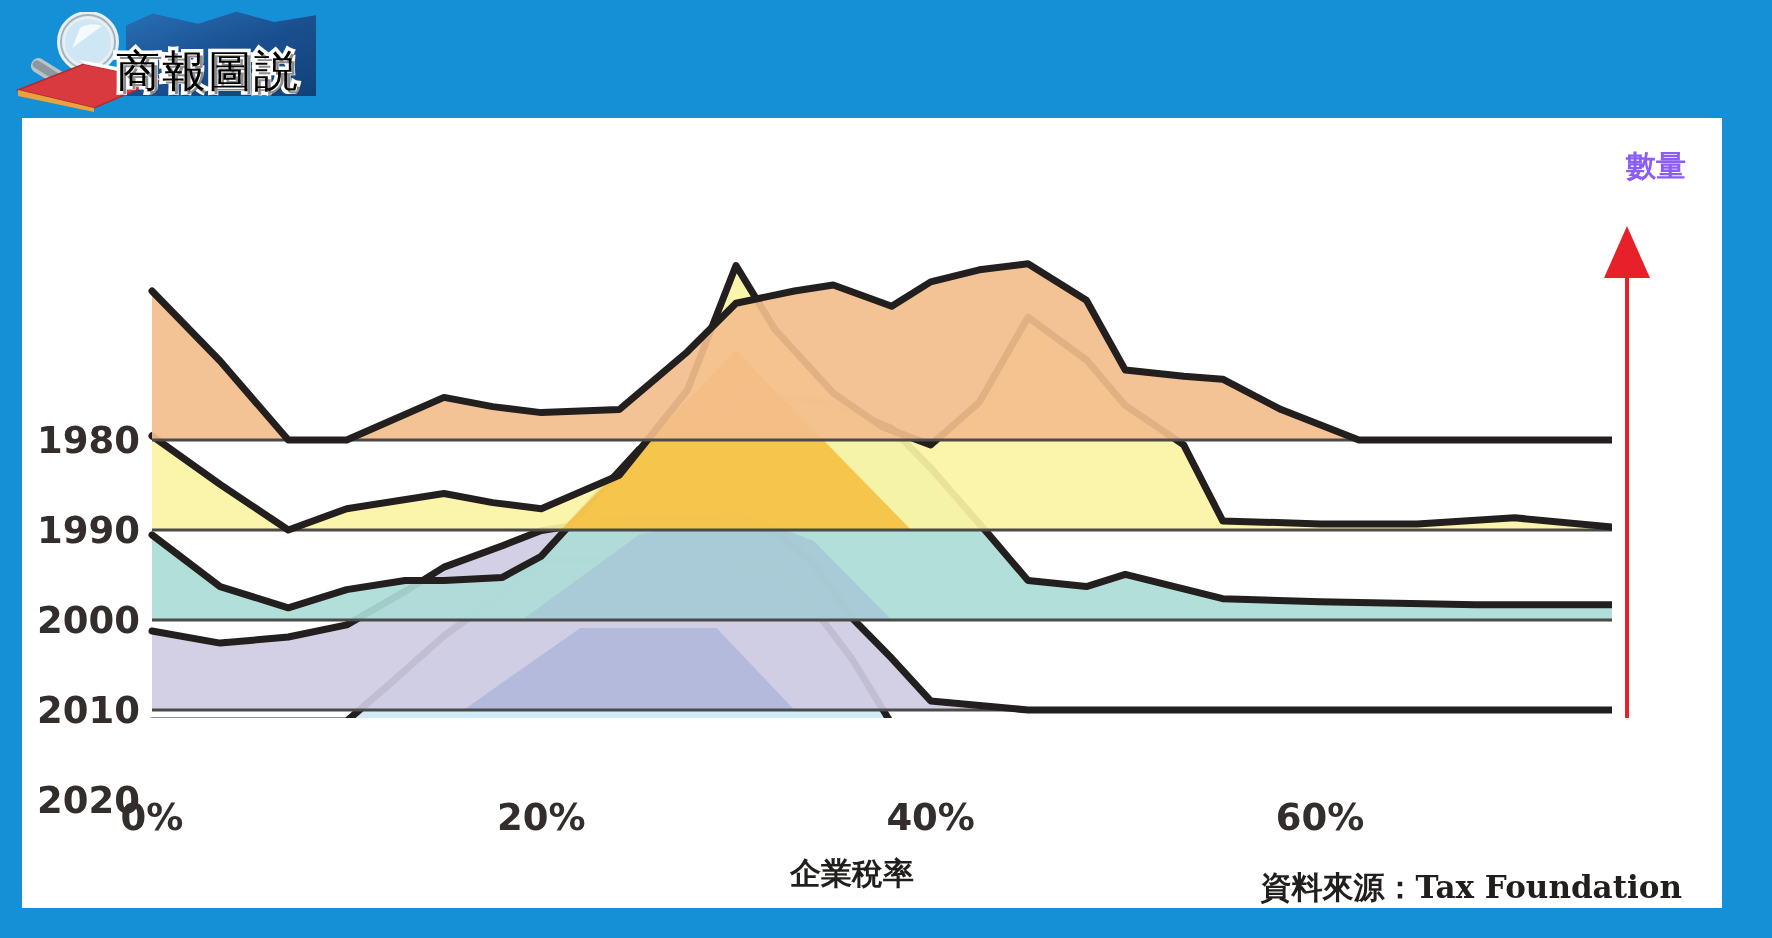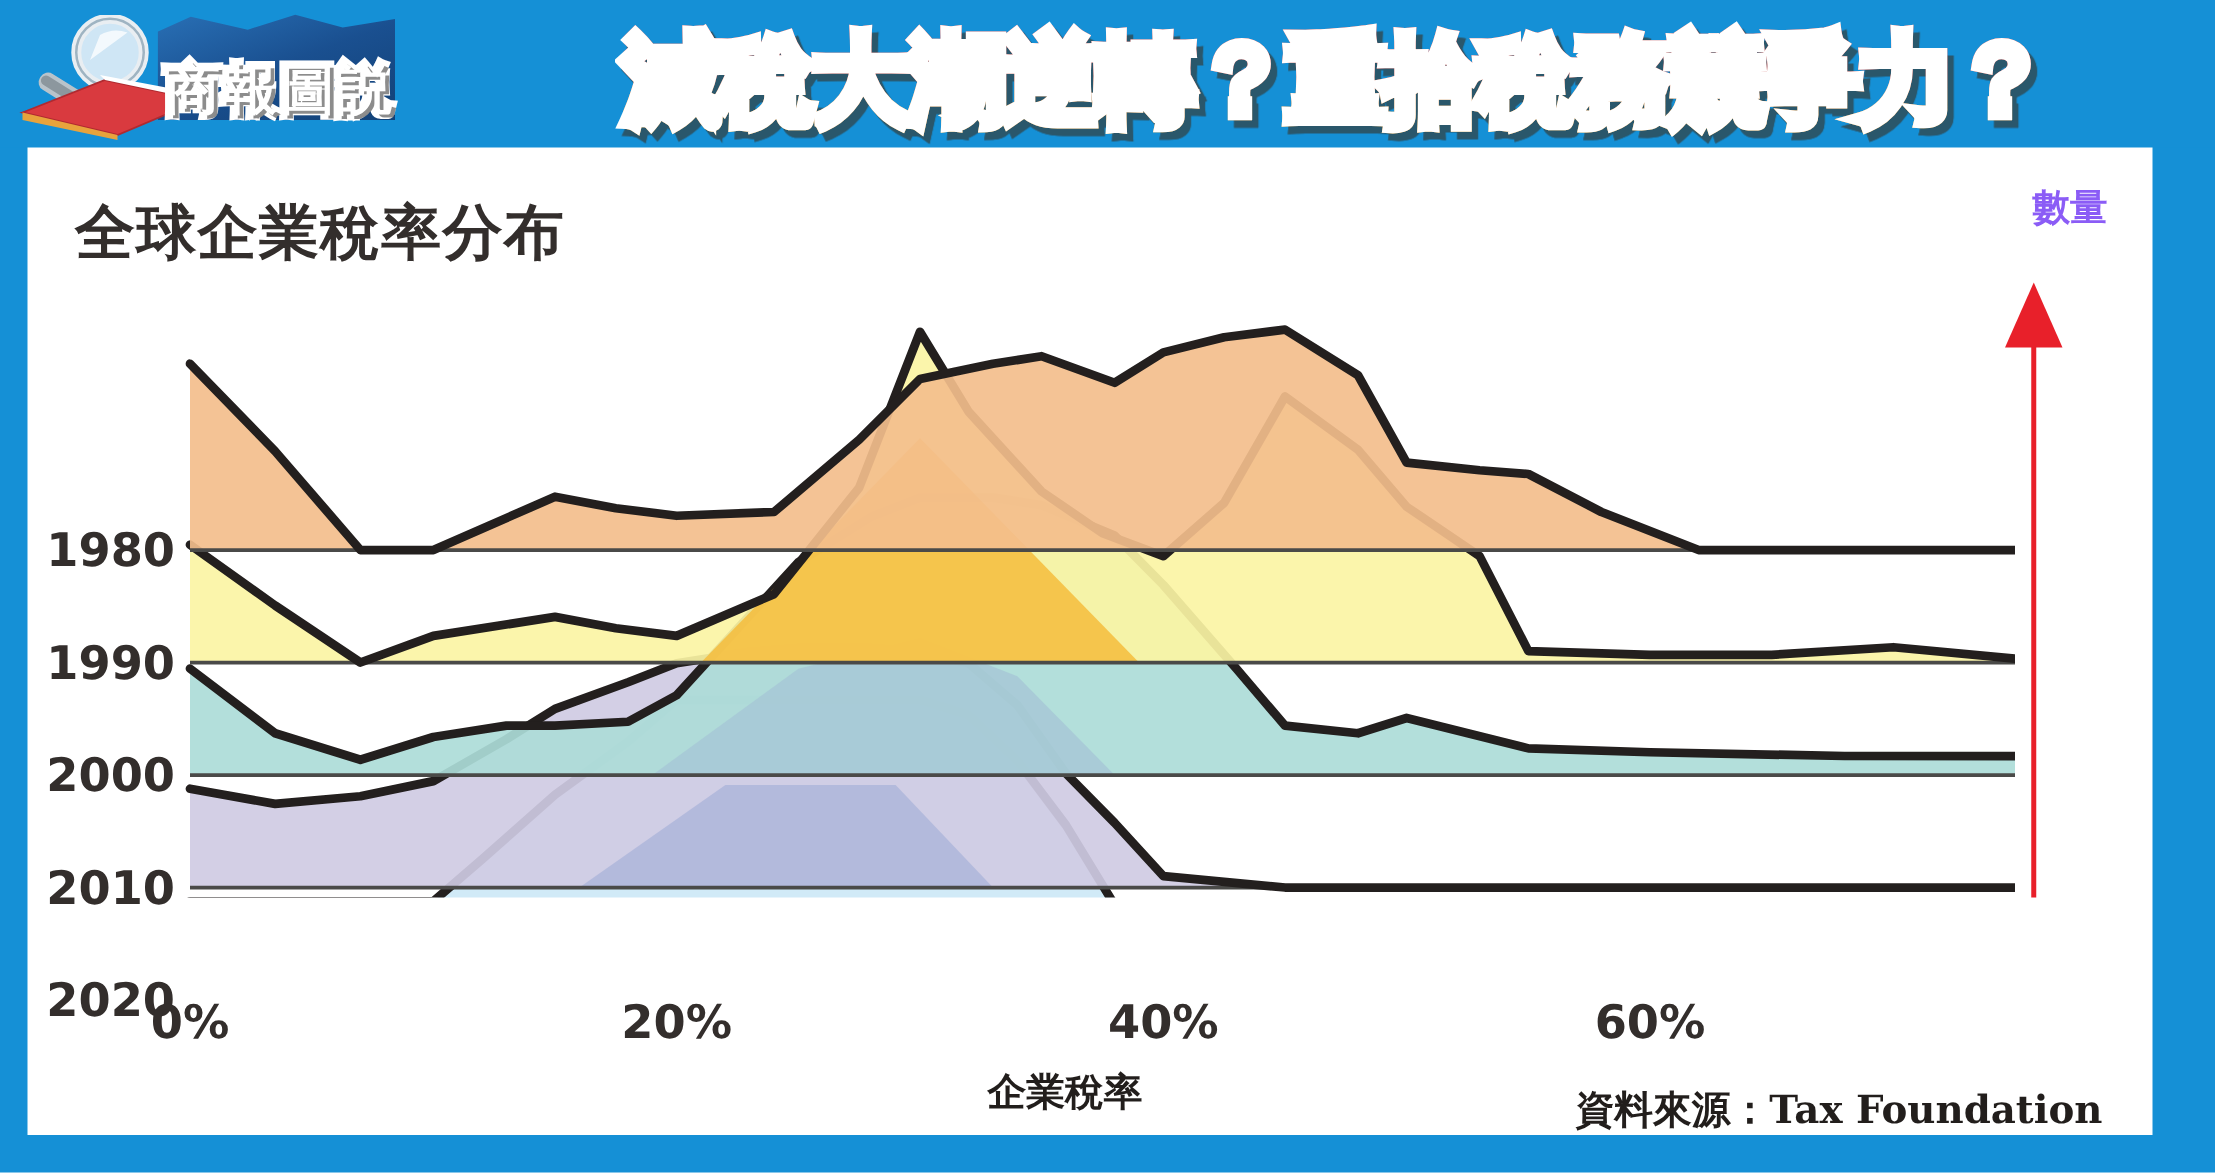--- a/index.html
+++ b/index.html
@@ -24,23 +24,23 @@
   #logo-books{
     position:absolute;left:6px;top:46px;width:150px;height:62px;
   }
   #logo-city{
     position:absolute;left:118px;top:6px;width:190px;height:86px;
     background:linear-gradient(160deg,#2a6fb5 0%,#1a4c8c 50%,#123d72 100%);
     clip-path:polygon(0 18%,14% 4%,38% 16%,58% 2%,78% 14%,100% 6%,100% 100%,0 100%);
     opacity:.95;
   }
   #logo-text{
-    position:absolute;left:124px;top:38px;
+    position:absolute;left:108px;top:38px;
     font-family:"DejaVu Sans","Liberation Sans",sans-serif;
-    font-size:44px;font-weight:bold;color:#ffffff;
+    font-size:44px;font-weight:normal;color:#000000;
     letter-spacing:2px;
     -webkit-text-stroke:7px #ffffff;
     paint-order:stroke fill;
     text-shadow:3px 3px 0 rgba(0,0,0,.45);
     white-space:nowrap;
   }
   #headline{
     position:absolute;left:372px;top:18px;width:1392px;height:92px;
     font-family:"DejaVu Sans","Liberation Sans",sans-serif;
     font-size:78px;font-weight:bold;line-height:92px;
@@ -113,28 +113,24 @@
     <svg id="logo-books" viewBox="0 0 150 62">
       <path d="M4 40 L70 14 L146 30 L80 58 Z" fill="#d93a3f"></path>
       <path d="M4 40 L70 14 L146 30 L80 58 Z" fill="none" stroke="#b02a30" stroke-width="1.5"></path>
       <path d="M4 46 L80 62 L80 58 L4 40 Z" fill="#e8a33c"></path>
       <path d="M66 10 L140 24 L146 30 L70 14 Z" fill="#ffffff"></path>
     </svg>
 
     <div id="logo-text">商報圖説</div>
   </div>
 
-  <div id="headline">
-    <span class="g">減稅大潮逆轉？重拾稅務競爭力？</span>
-  </div>
 </div>
 
 <div id="panel">
 
-  <div id="chart-title">全球企業稅率分布</div>
   <div id="qty-label">數量</div>
 
   <svg id="plot" viewBox="0 0 1700 790">
     <defs>
       <clipPath id="clipAll">
           <rect x="90" y="20" width="1500" height="580"></rect>
         </clipPath>
     </defs>
 
     <g id="ridges">

